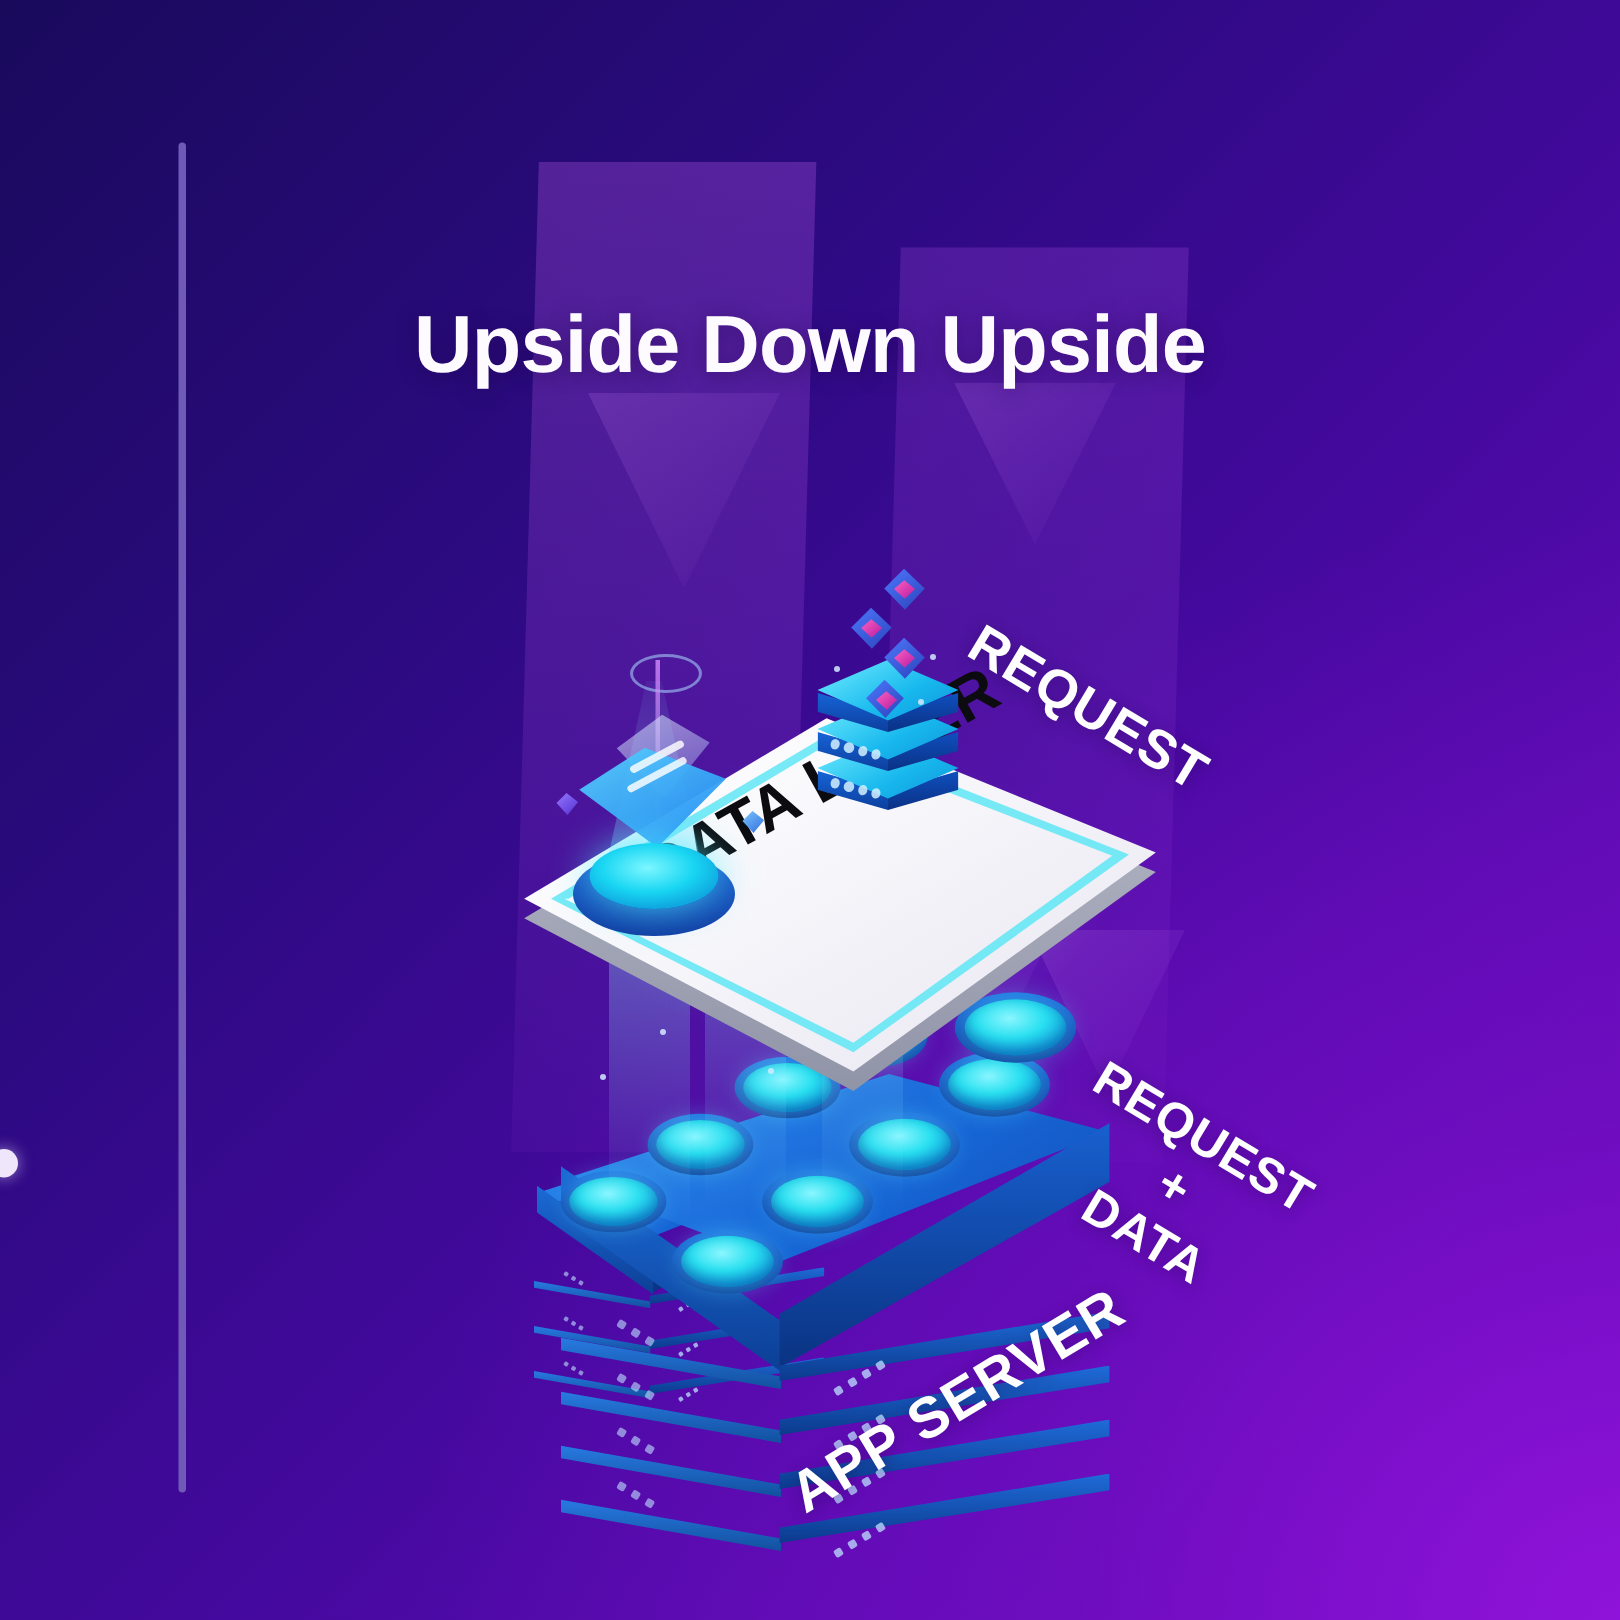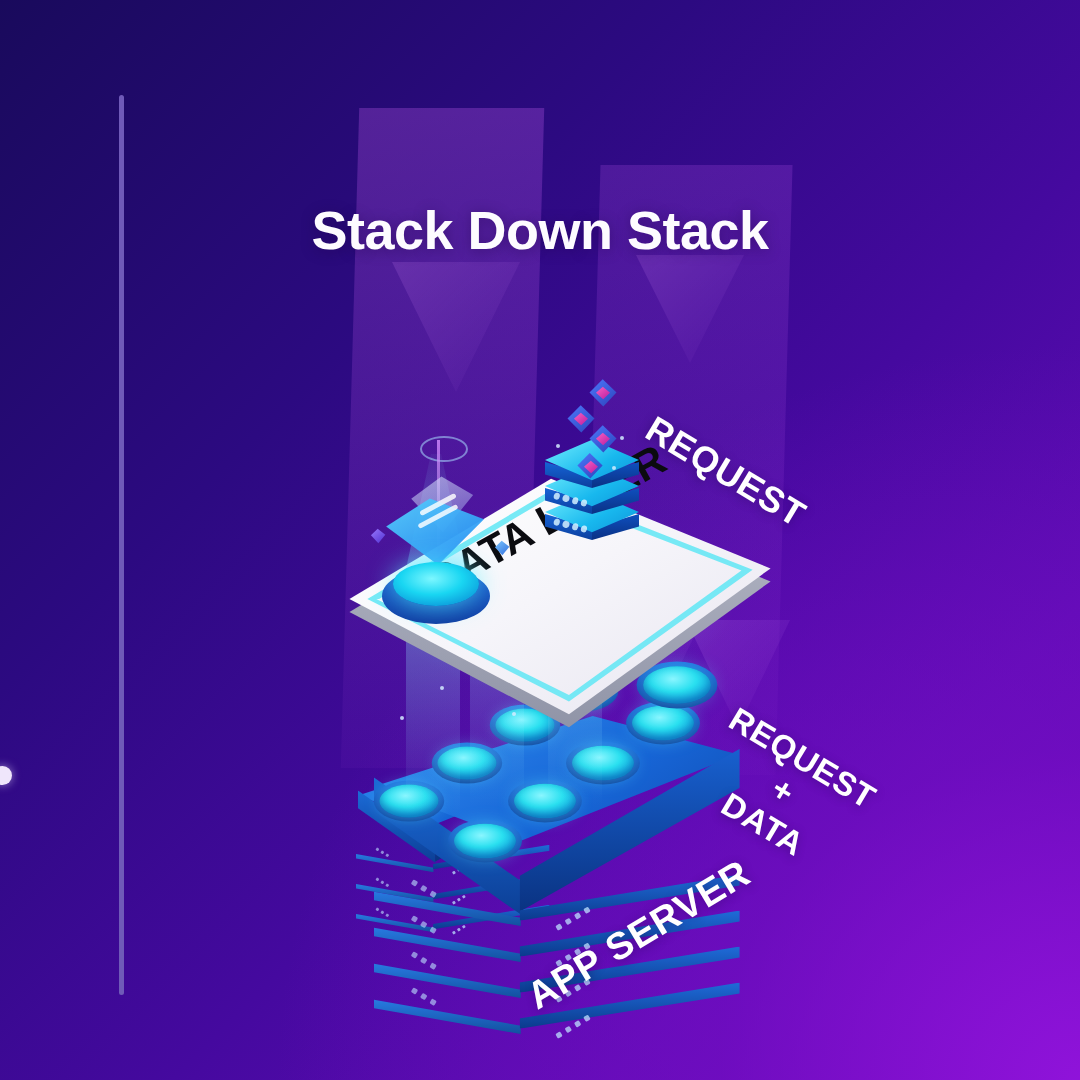--- a/index.html
+++ b/index.html
@@ -188,21 +188,21 @@
   <div class="bgchev c3">
       <i></i>
     </div>
   <div class="bgchev c4">
       <i></i>
     </div>
 
   <div class="vline"></div>
   <div class="edgedot"></div>
 
-  <div class="title">Stack Down Stack</div>
+  <div class="title">Upside Down Upside</div>
 
   <div id="scene">
 
     <div class="stack">
 
       <div class="rack" style="left:6px;top:82px;transform:scale(.72);transform-origin:left top;">
         <div class="top"></div>
           <div class="lf"></div>
           <div class="rt"></div>
       </div>

